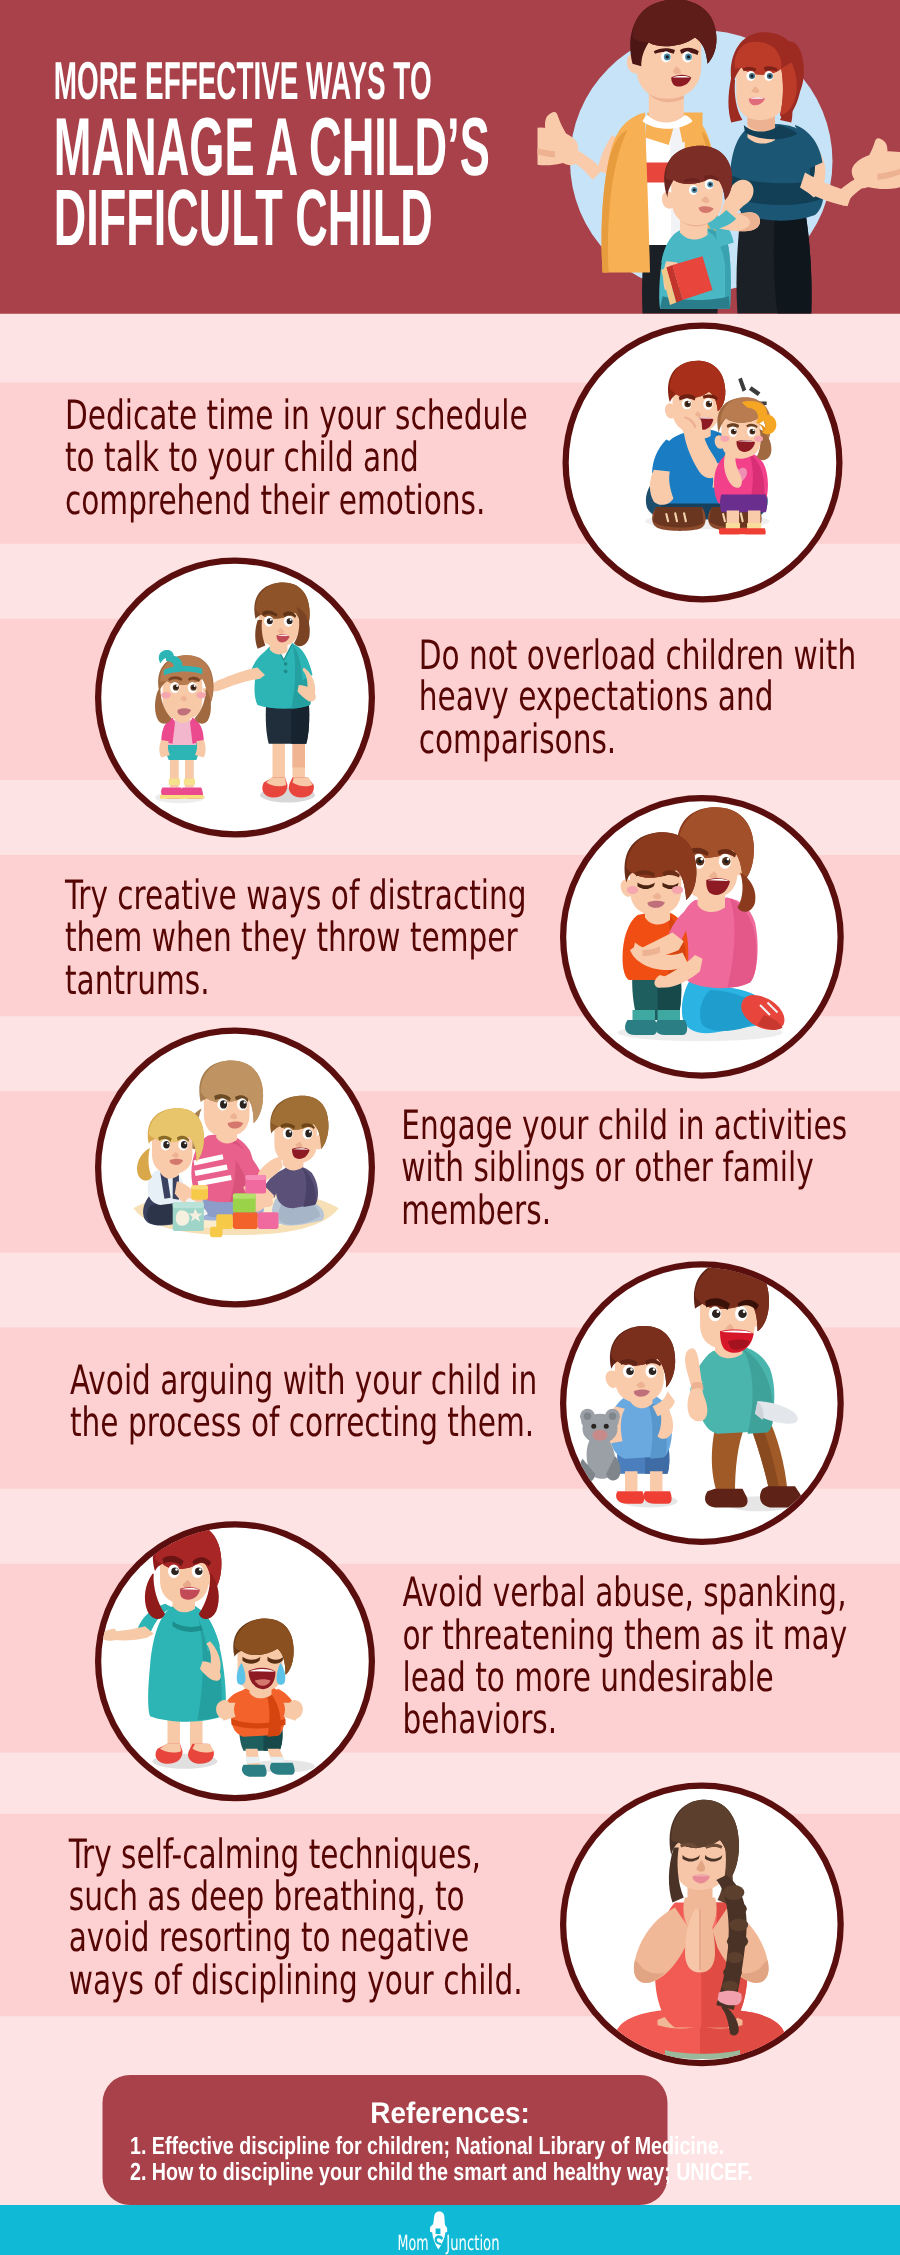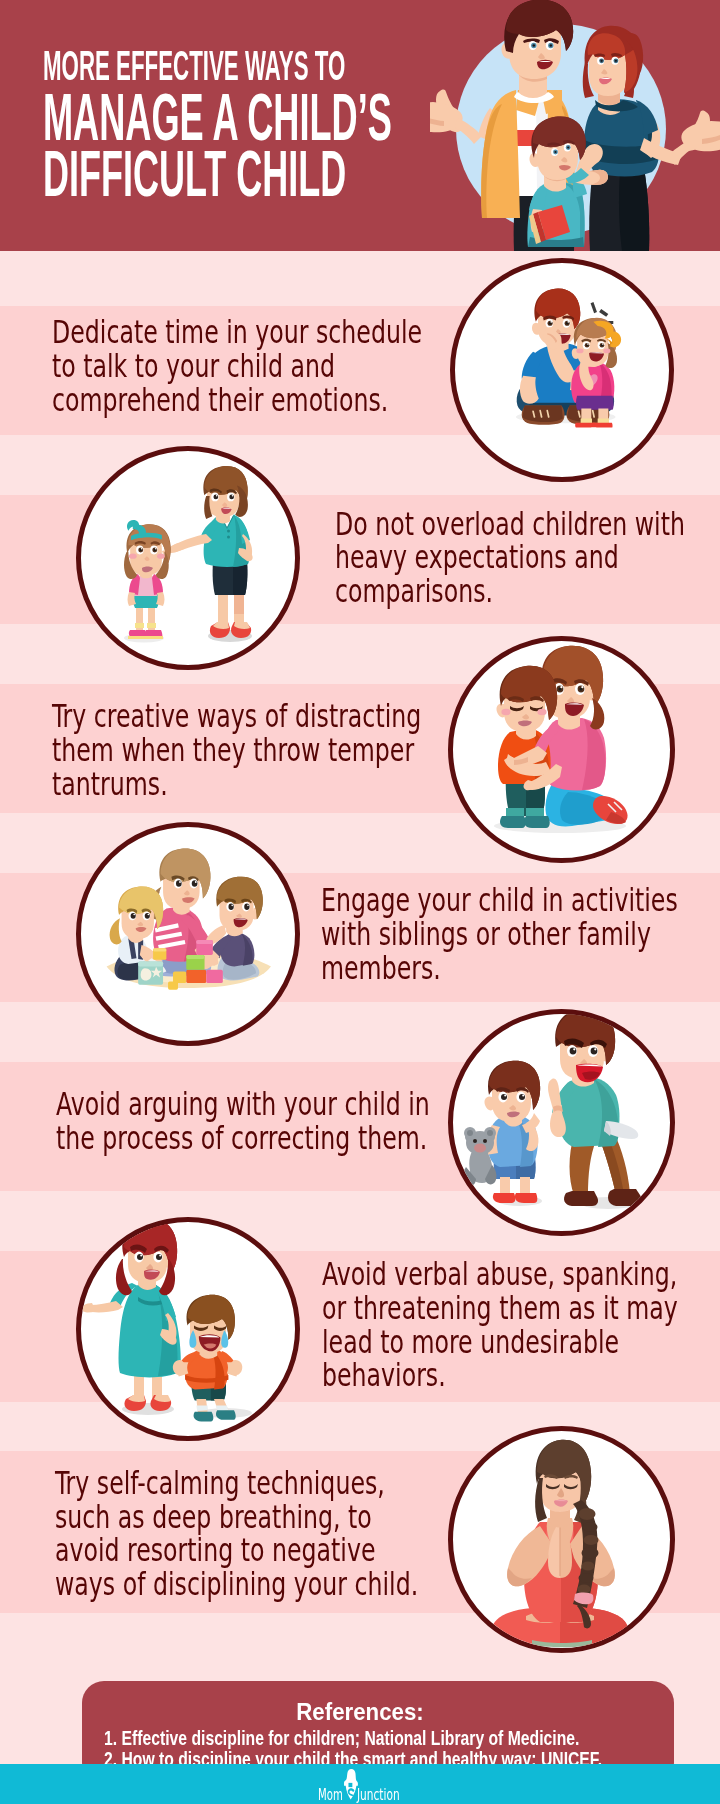--- a/index.html
+++ b/index.html
@@ -12,22 +12,22 @@
   .ttl{position:absolute;color:#ffffff;font-family:"Liberation Sans",sans-serif;font-weight:bold;white-space:nowrap;
        transform-origin:left top;letter-spacing:0px;line-height:1;}
   .ttl1{left:43px;top:44.3px;font-size:42.75px;transform:scaleX(0.5215);}
   .ttl2{left:43px;top:85px;font-size:65.8px;transform:scaleX(0.5495);}
   .ttl3{left:43px;top:141.8px;font-size:64px;transform:scaleX(0.5622);}
   .tipart{position:absolute;left:-5px;top:-5px;width:224px;height:224px;}
   .circ{position:absolute;border-radius:50%;background:#ffffff;
         border:5px solid #5b0e0e;box-sizing:border-box;overflow:hidden;}
   .txt{position:absolute;color:#560505;font-size:32.4px;font-stretch:condensed;
        line-height:33.8px;transform:scaleX(0.812);transform-origin:left top;white-space:nowrap;}
-  .refbox{position:absolute;left:82px;top:1660px;width:592px;height:104px;
-          background:#a8414a;border-radius:22px;margin-top:21px;}
+  .refbox{position:absolute;left:82px;top:1660px;width:452px;height:104px;
+          background:#a8414a;border-radius:22px;}
   .reftitle{position:absolute;left:278px;top:18.5px;color:#fff;white-space:nowrap;
             font-family:"Liberation Sans",sans-serif;font-weight:bold;font-size:23.8px;
             line-height:1;transform:scaleX(0.936) translateX(-50%);transform-origin:left top;}
   .refline{position:absolute;left:22px;color:#fff;white-space:nowrap;
             font-family:"Liberation Sans",sans-serif;font-weight:bold;font-size:19.8px;
             line-height:1;transform:scaleX(0.795);transform-origin:left top;}
   .footer{position:absolute;left:0;top:1764px;width:720px;height:40px;background:#10bad6;}
   .logo{position:absolute;left:0;top:0;width:720px;height:52px;}
   .brand{position:absolute;color:#ffffff;font-family:"DejaVu Sans",sans-serif;font-stretch:condensed;
          font-size:16.7px;line-height:1;white-space:nowrap;transform-origin:left top;}

